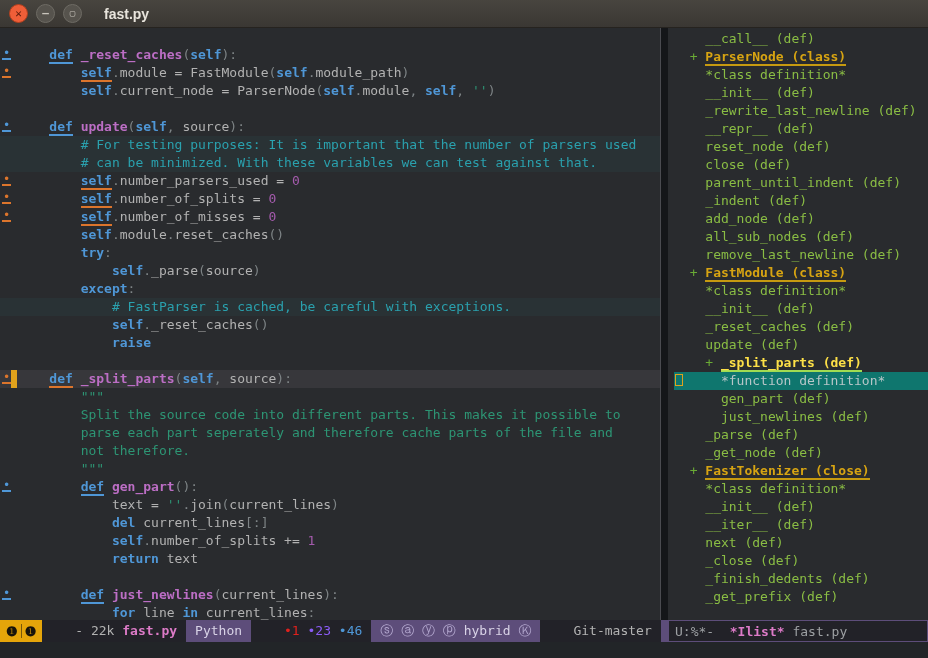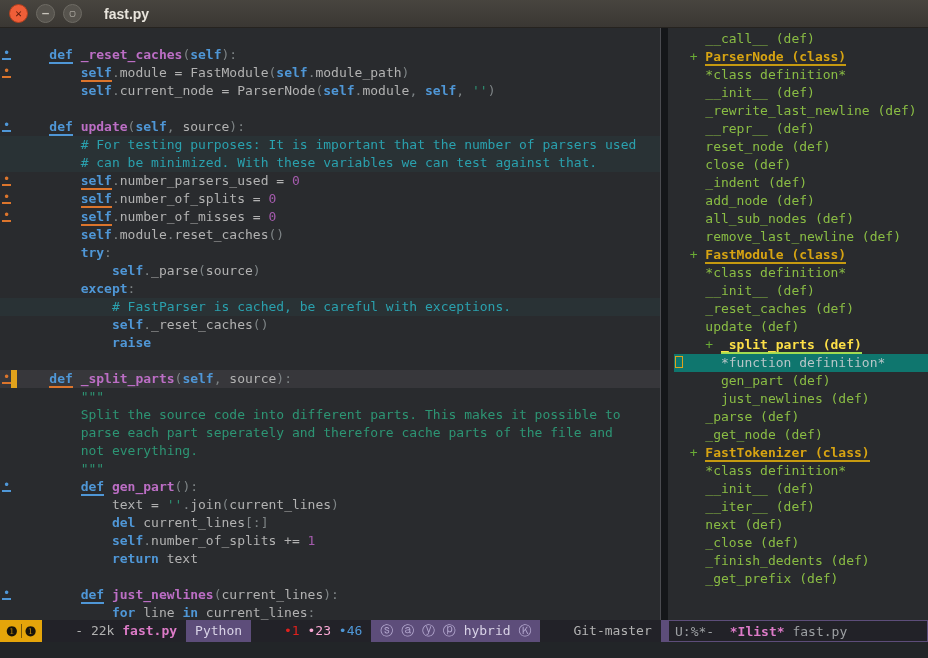--- a/index.html
+++ b/index.html
@@ -58,21 +58,21 @@
   .modeline { height:22px; display:flex; font:13px/21px "DejaVu Sans Mono",monospace; }
   .ml-left { width:668px; display:flex; background:#222228; overflow:hidden; }
   .seg { padding:0 9px; white-space:pre; }
   .seg-yellow { background:#e5a50a; color:#17130a; font-weight:bold; padding:0 6px;
     display:flex; align-items:center; }
   .winnum-div { width:1px; height:14px; background:#77570a; margin:0 3px; }
   .seg-dark { background:#222228; color:#b2b2b2;margin-left:24px; }
   .seg-purple { background:#5d4d7a; color:#d8d2e6; }
   .pink { color:#dd7bc8; font-weight:bold; }
   .fc-err { color:#e0211d; }
-  .fc-warn { color:#f9a8d4; }
+  .fc-warn { color:#8b5cf6; }
   .fc-info { color:#4f97d7; }
   .dim-modes { color:#b4a8cf; }
   .ml-right { flex:1; background:#222228; border:1px solid #5d4d7a; color:#9da0a3;
     display:flex; align-items:center; white-space:pre; padding:0 6px; }
   .echo-area { height:16px; background:#222528; }
 </style>
 </head>
 <body>
 
 <div class="window">
@@ -102,57 +102,58 @@
         <div class="code-line"><span class="fringe"></span><span class="line-content"><span class="t-sp">            </span><span class="t-kw">self</span><span class="t-pn">.</span><span class="t-tx">_parse</span><span class="t-pn">(</span><span class="t-tx">source</span><span class="t-pn">)</span></span></div>
         <div class="code-line"><span class="fringe"></span><span class="line-content"><span class="t-sp">        </span><span class="t-kw">except</span><span class="t-pn">:</span></span></div>
         <div class="code-line bg-comment"><span class="fringe"></span><span class="line-content"><span class="t-sp">            </span><span class="t-cm"># FastParser is cached, be careful with exceptions.</span></span></div>
         <div class="code-line"><span class="fringe"></span><span class="line-content"><span class="t-sp">            </span><span class="t-kw">self</span><span class="t-pn">.</span><span class="t-tx">_reset_caches</span><span class="t-pn">()</span></span></div>
         <div class="code-line"><span class="fringe"></span><span class="line-content"><span class="t-sp">            </span><span class="t-kw">raise</span></span></div>
         <div class="code-line"><span class="fringe"></span><span class="line-content"></span></div>
         <div class="code-line bg-hl"><span class="fringe"><span class="dot warn">•</span><span class="cursor-bar"></span></span><span class="line-content"><span class="t-sp">    </span><span class="t-kwo">def</span><span class="t-sp"> </span><span class="t-fn">_split_parts</span><span class="t-pn">(</span><span class="t-kw">self</span><span class="t-pn">, </span><span class="t-tx">source</span><span class="t-pn">):</span></span></div>
         <div class="code-line"><span class="fringe"></span><span class="line-content"><span class="t-sp">        </span><span class="t-st">"""</span></span></div>
         <div class="code-line"><span class="fringe"></span><span class="line-content"><span class="t-sp">        </span><span class="t-st">Split the source code into different parts. This makes it possible to</span></span></div>
         <div class="code-line"><span class="fringe"></span><span class="line-content"><span class="t-sp">        </span><span class="t-st">parse each part seperately and therefore cache parts of the file and</span></span></div>
-        <div class="code-line"><span class="fringe"></span><span class="line-content"><span class="t-sp">        </span><span class="t-st">not everything.</span></span></div>
+        <div class="code-line"><span class="fringe"></span><span class="line-content"><span class="t-sp">        </span><span class="t-st">not therefore.</span></span></div>
         <div class="code-line"><span class="fringe"></span><span class="line-content"><span class="t-sp">        </span><span class="t-st">"""</span></span></div>
         <div class="code-line"><span class="fringe"><span class="dot info">•</span></span><span class="line-content"><span class="t-sp">        </span><span class="t-kwu">def</span><span class="t-sp"> </span><span class="t-fn">gen_part</span><span class="t-pn">():</span></span></div>
         <div class="code-line"><span class="fringe"></span><span class="line-content"><span class="t-sp">            </span><span class="t-tx">text = </span><span class="t-st">''</span><span class="t-pn">.</span><span class="t-tx">join</span><span class="t-pn">(</span><span class="t-tx">current_lines</span><span class="t-pn">)</span></span></div>
         <div class="code-line"><span class="fringe"></span><span class="line-content"><span class="t-sp">            </span><span class="t-kw">del</span><span class="t-tx"> current_lines</span><span class="t-pn">[:]</span></span></div>
         <div class="code-line"><span class="fringe"></span><span class="line-content"><span class="t-sp">            </span><span class="t-kw">self</span><span class="t-pn">.</span><span class="t-tx">number_of_splits += </span><span class="t-num">1</span></span></div>
         <div class="code-line"><span class="fringe"></span><span class="line-content"><span class="t-sp">            </span><span class="t-kw">return</span><span class="t-tx"> text</span></span></div>
         <div class="code-line"><span class="fringe"></span><span class="line-content"></span></div>
         <div class="code-line"><span class="fringe"><span class="dot info">•</span></span><span class="line-content"><span class="t-sp">        </span><span class="t-kwu">def</span><span class="t-sp"> </span><span class="t-fn">just_newlines</span><span class="t-pn">(</span><span class="t-tx">current_lines</span><span class="t-pn">):</span></span></div>
         <div class="code-line"><span class="fringe"></span><span class="line-content"><span class="t-sp">            </span><span class="t-kw">for</span><span class="t-tx"> line </span><span class="t-kw">in</span><span class="t-tx"> current_lines</span><span class="t-pn">:</span></span></div>
       </div>
     <div class="divider"></div>
     <div class="sidebar" id="sidebar">
         <div class="sb-row"><span>    </span><span class="sb-def">__call__ (def)</span></div>
         <div class="sb-row"><span>  </span><span class="sb-plus">+ </span><span class="sb-cls">ParserNode (class)</span></div>
         <div class="sb-row"><span>    </span><span class="sb-def">*class definition*</span></div>
         <div class="sb-row"><span>    </span><span class="sb-def">__init__ (def)</span></div>
         <div class="sb-row"><span>    </span><span class="sb-def">_rewrite_last_newline (def)</span></div>
         <div class="sb-row"><span>    </span><span class="sb-def">__repr__ (def)</span></div>
         <div class="sb-row"><span>    </span><span class="sb-def">reset_node (def)</span></div>
         <div class="sb-row"><span>    </span><span class="sb-def">close (def)</span></div>
+        <div class="sb-row"><span>    </span><span class="sb-def">parent_until_indent (def)</span></div>
         <div class="sb-row"><span>    </span><span class="sb-def">_indent (def)</span></div>
         <div class="sb-row"><span>    </span><span class="sb-def">add_node (def)</span></div>
         <div class="sb-row"><span>    </span><span class="sb-def">all_sub_nodes (def)</span></div>
         <div class="sb-row"><span>    </span><span class="sb-def">remove_last_newline (def)</span></div>
         <div class="sb-row"><span>  </span><span class="sb-plus">+ </span><span class="sb-cls">FastModule (class)</span></div>
         <div class="sb-row"><span>    </span><span class="sb-def">*class definition*</span></div>
         <div class="sb-row"><span>    </span><span class="sb-def">__init__ (def)</span></div>
         <div class="sb-row"><span>    </span><span class="sb-def">_reset_caches (def)</span></div>
         <div class="sb-row"><span>    </span><span class="sb-def">update (def)</span></div>
         <div class="sb-row"><span>    </span><span class="sb-plus">+ </span><span class="sb-cur">_split_parts (def)</span></div>
         <div class="sb-row sb-sel"><span class="hollow-cursor"></span><span>      </span><span class="sb-sel-txt">*function definition*</span></div>
         <div class="sb-row"><span>      </span><span class="sb-def">gen_part (def)</span></div>
         <div class="sb-row"><span>      </span><span class="sb-def">just_newlines (def)</span></div>
         <div class="sb-row"><span>    </span><span class="sb-def">_parse (def)</span></div>
         <div class="sb-row"><span>    </span><span class="sb-def">_get_node (def)</span></div>
-        <div class="sb-row"><span>  </span><span class="sb-plus">+ </span><span class="sb-cls">FastTokenizer (class)</span></div>
+        <div class="sb-row"><span>  </span><span class="sb-plus">+ </span><span class="sb-cls">FastTokenizer (close)</span></div>
         <div class="sb-row"><span>    </span><span class="sb-def">*class definition*</span></div>
         <div class="sb-row"><span>    </span><span class="sb-def">__init__ (def)</span></div>
         <div class="sb-row"><span>    </span><span class="sb-def">__iter__ (def)</span></div>
         <div class="sb-row"><span>    </span><span class="sb-def">next (def)</span></div>
         <div class="sb-row"><span>    </span><span class="sb-def">_close (def)</span></div>
         <div class="sb-row"><span>    </span><span class="sb-def">_finish_dedents (def)</span></div>
         <div class="sb-row"><span>    </span><span class="sb-def">_get_prefix (def)</span></div>
       </div>
   </div>
 

